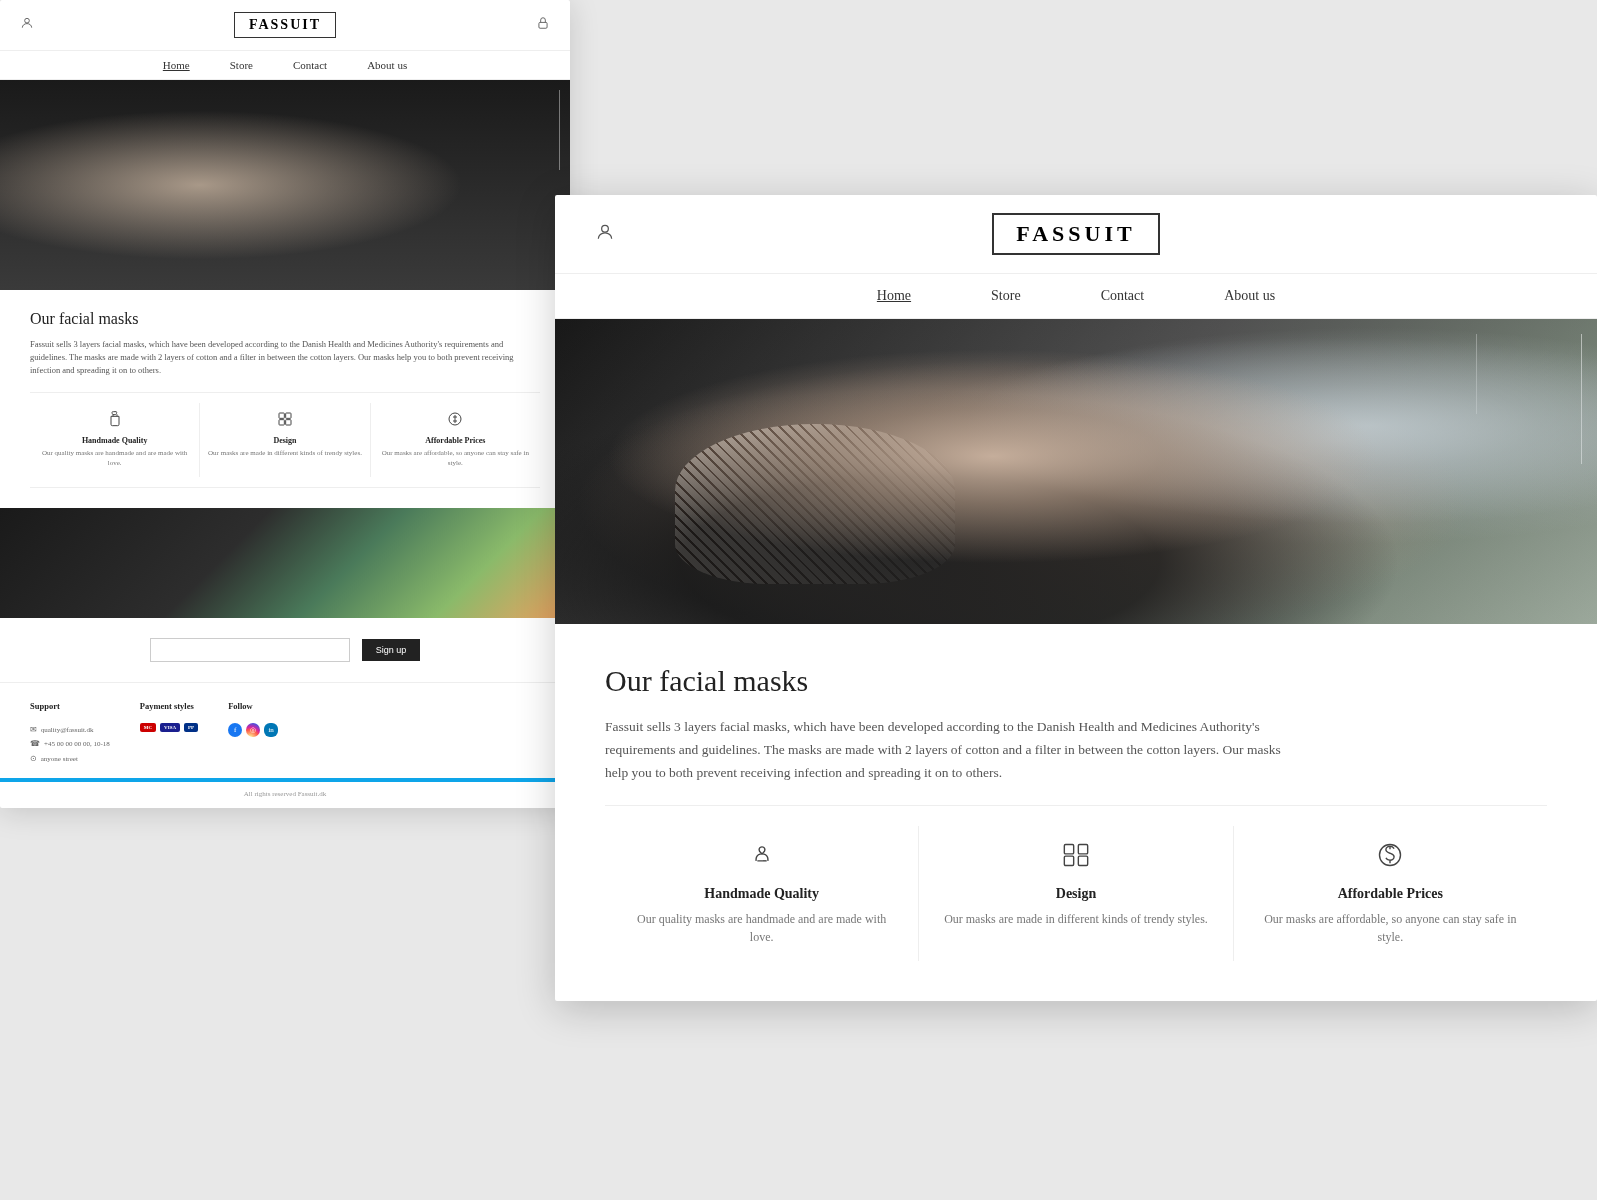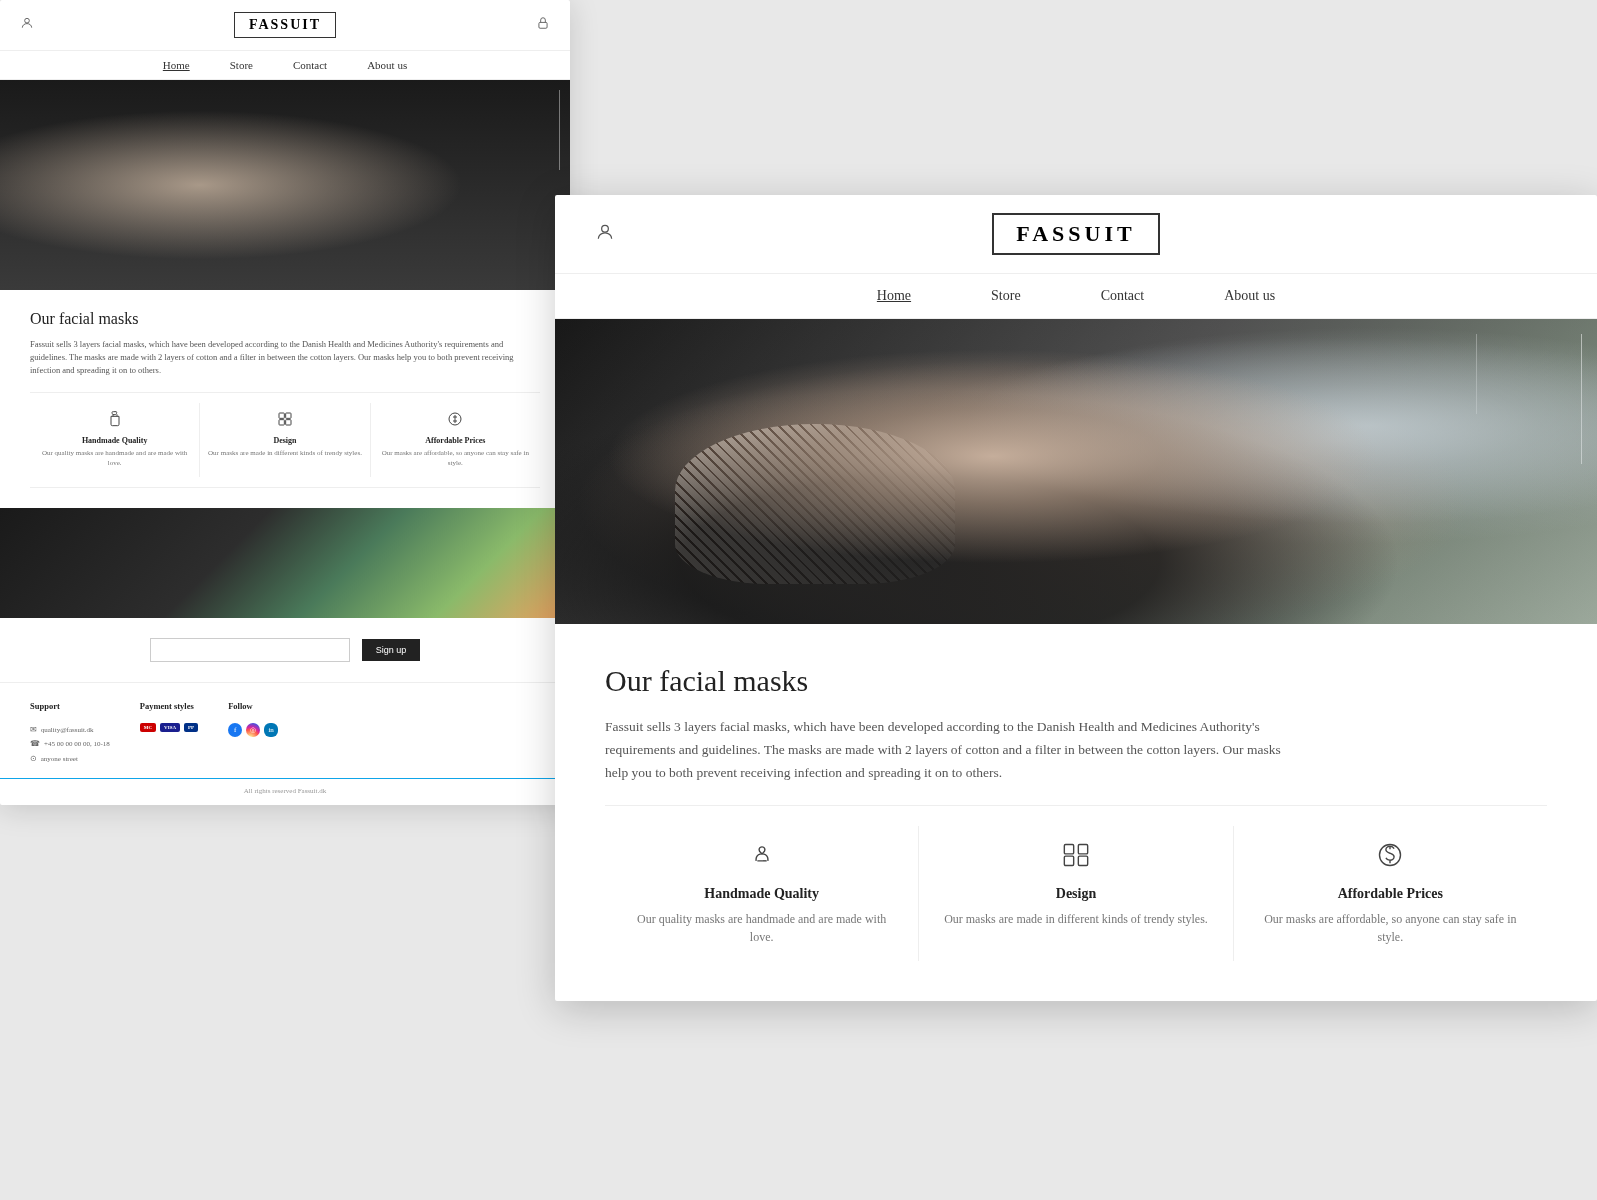--- a/index.html
+++ b/index.html
@@ -253,21 +253,21 @@
       color: #fff;
     }
     .small-footer .social-dot.fb { background: #1877f2; }
     .small-footer .social-dot.ig { background: radial-gradient(circle at 30% 107%, #fdf497 0%, #fdf497 5%, #fd5949 45%, #d6249f 60%, #285aeb 90%); }
     .small-footer .social-dot.li { background: #0077b5; border-radius: 6px; }
     .small-copyright {
       text-align: center;
       font-size: 7px;
       color: #999;
       padding: 8px 0 10px;
-      border-top: 1px solid #0ea5e9;
+      border-top: 4px solid #0ea5e9;
     }
 
     
     .large-window {
       position: absolute;
       top: 195px;
       left: 555px;
       width: 1042px;
       background: #fff;
       box-shadow: 0 8px 40px rgba(0,0,0,0.2);

